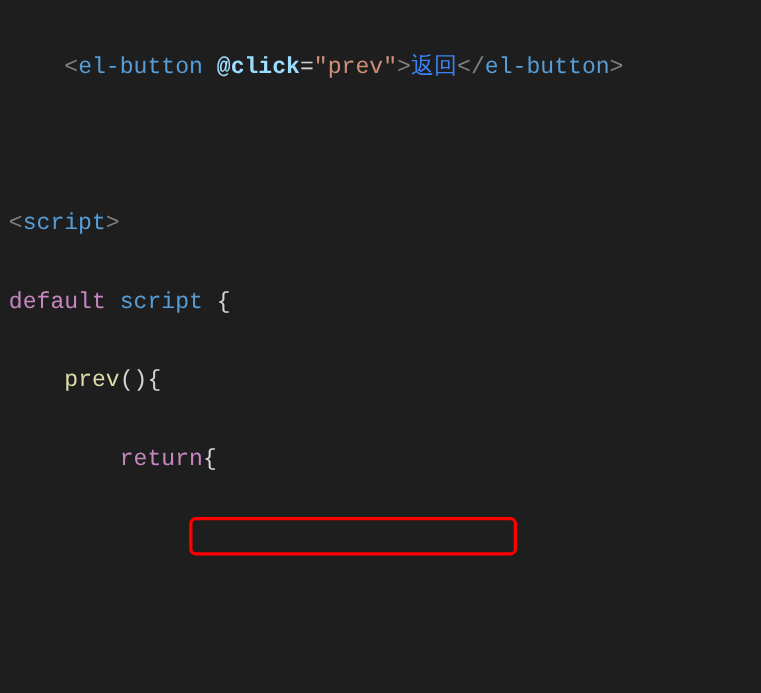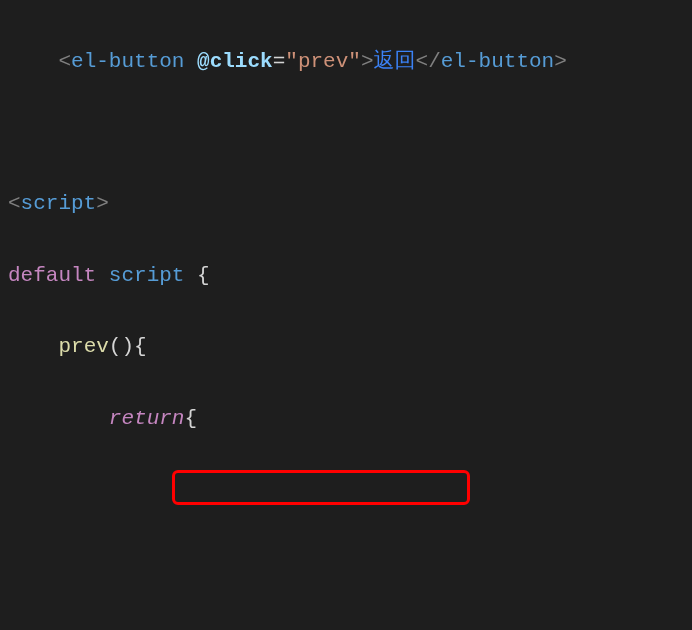--- a/index.html
+++ b/index.html
@@ -27,21 +27,21 @@
       position: relative;
     }
     .bracket-gray { color: #808080; }
     .tag-name { color: #569cd6; }
     .attr-name { color: #9cdcfe; font-weight: bold; }
     .attr-equals { color: #d4d4d4; }
     .string { color: #ce9178; }
     .text-content { color: #3b82f6; }
     .keyword-export { color: #c586c0; }
     .keyword-default { color: #569cd6; }
-    .keyword-return { color: #c586c0; font-style: italic; }
+    .keyword-return { color: #c586c0; }
     .brace { color: #d4d4d4; }
     .method-name { color: #dcdcaa; }
     .punct { color: #d4d4d4; }
     .highlight-box {
       position: absolute;
       border: 3px solid #ff0000;
       border-radius: 6px;
       pointer-events: none;
     }
   </style>

